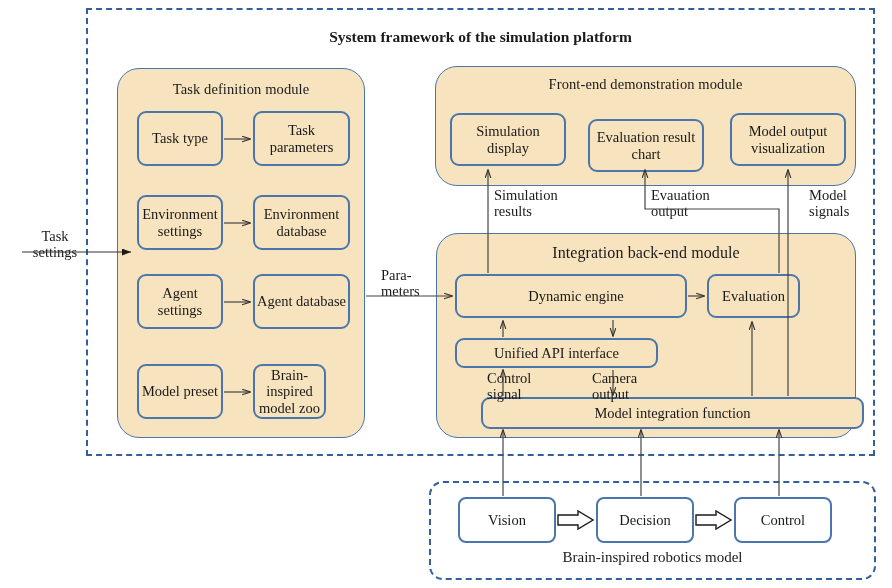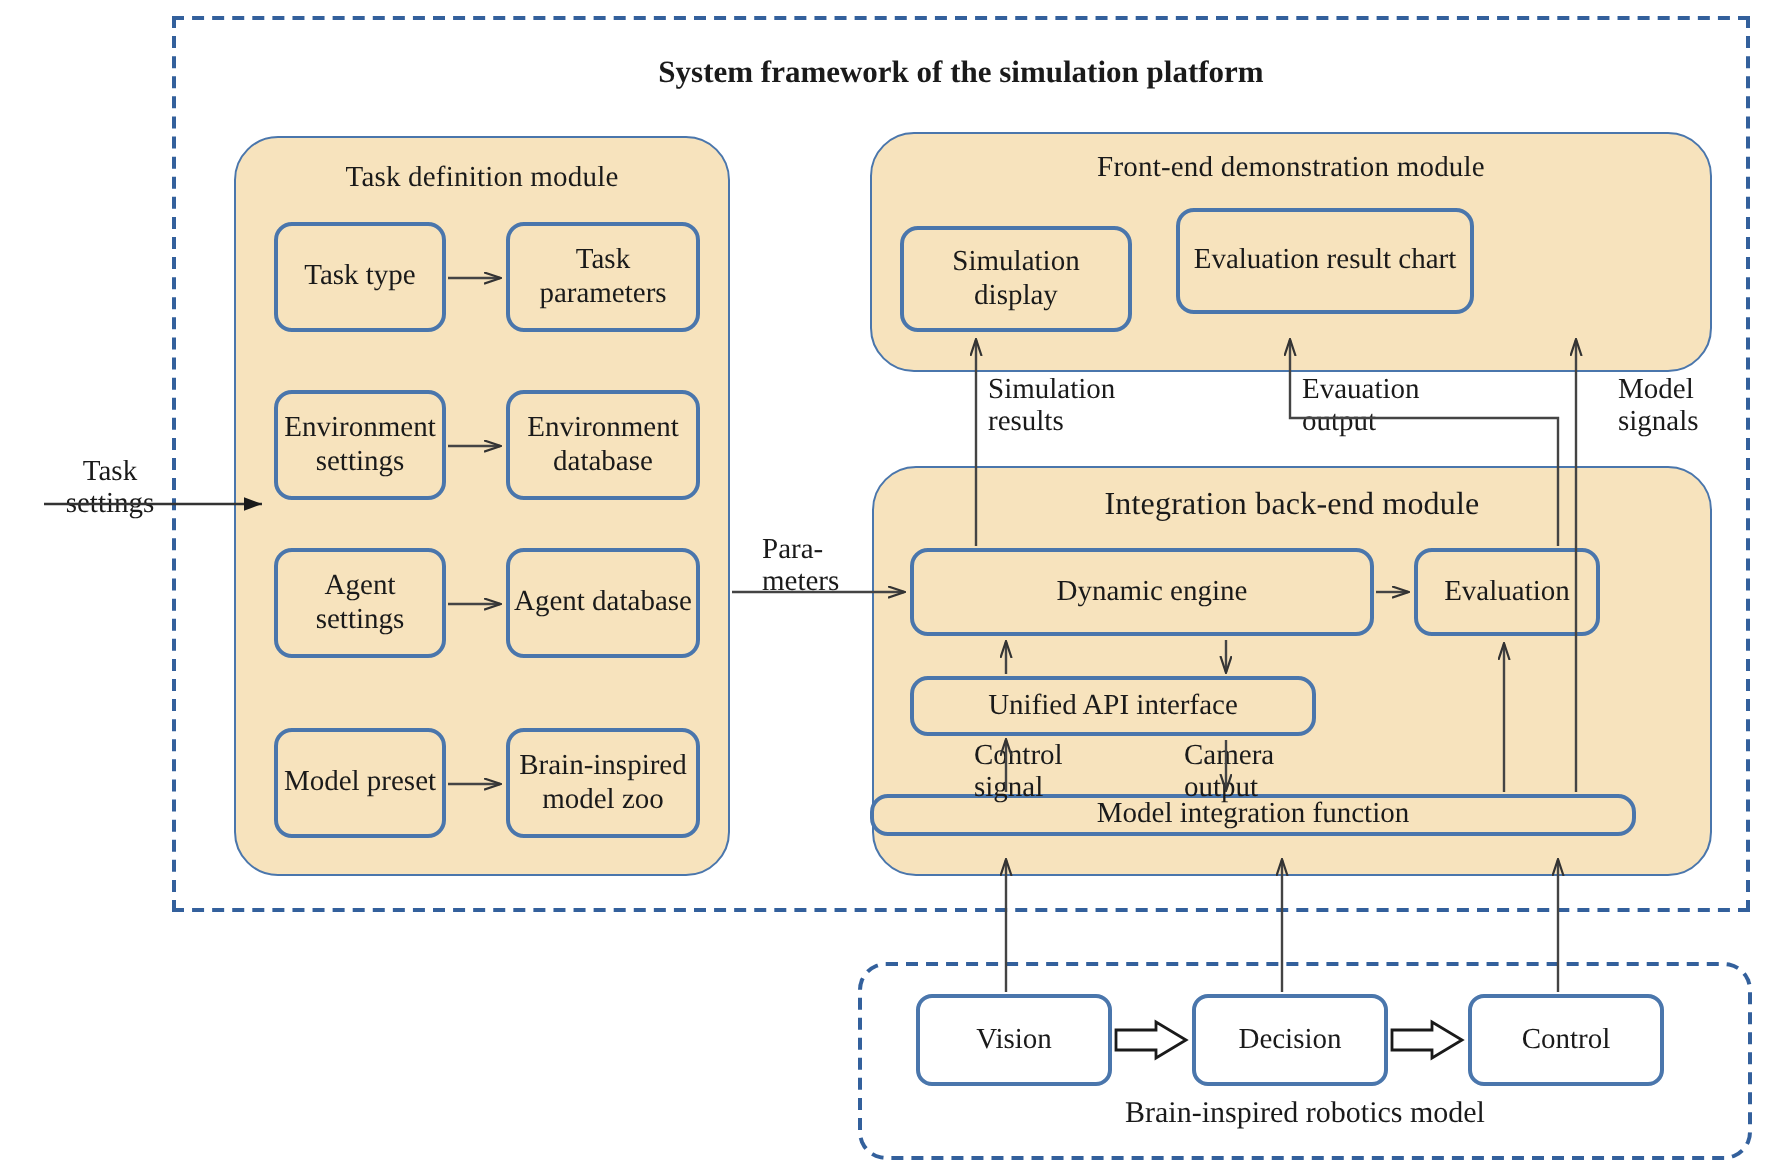--- a/index.html
+++ b/index.html
@@ -60,32 +60,32 @@
   .node.white{background:#ffffff;border-radius:8px;}
 
   
   #n-task-type{left:137px;top:111px;width:86px;height:55px;}
   #n-task-params{left:253px;top:111px;width:97px;height:55px;}
   #n-env-set{left:137px;top:195px;width:86px;height:55px;}
   #n-env-db{left:253px;top:195px;width:97px;height:55px;}
   #n-agent-set{left:137px;top:274px;width:86px;height:55px;}
   #n-agent-db{left:253px;top:274px;width:97px;height:55px;}
   #n-model-preset{left:137px;top:364px;width:86px;height:55px;}
-  #n-model-zoo{left:253px;top:364px;width:97px;height:55px;}
+  #n-model-zoo{left:253px;top:364px;width:73px;height:55px;}
 
   
   #n-sim-display{left:450px;top:113px;width:116px;height:53px;}
-  #n-eval-chart{left:588px;top:104px;width:149px;height:53px;}
+  #n-eval-chart{left:588px;top:119px;width:116px;height:53px;}
   #n-model-vis{left:730px;top:113px;width:116px;height:53px;}
 
   
   #n-dyn-engine{left:455px;top:274px;width:232px;height:44px;padding-left:12px;}
   #n-evaluation{left:707px;top:274px;width:93px;height:44px;}
   #n-api{left:455px;top:338px;width:203px;height:30px;}
-  #n-mif{left:435px;top:397px;width:383px;height:21px;}
+  #n-mif{left:481px;top:397px;width:383px;height:32px;}
 
   
   #n-vision{left:458px;top:497px;width:98px;height:46px;}
   #n-decision{left:596px;top:497px;width:98px;height:46px;}
   #n-motion{left:734px;top:497px;width:98px;height:46px;}
 
   
   .label{
     position:absolute;
     font-size:14.5px;
@@ -139,20 +139,22 @@
   <div class="node" id="n-model-zoo">Brain-inspired
 model zoo</div>
 
   <div class="panel" id="panel-frontend">
     <div class="panel-title">Front-end demonstration module</div>
   </div>
   <div class="node" id="n-sim-display">Simulation
 display</div>
   <div class="node" id="n-eval-chart">Evaluation
 result chart</div>
+  <div class="node" id="n-model-vis">Model output
+visualization</div>
 
   <div class="panel" id="panel-backend">
     <div class="panel-title">Integration back-end module</div>
   </div>
   <div class="node" id="n-dyn-engine">Dynamic engine</div>
   <div class="node" id="n-evaluation">Evaluation</div>
   <div class="node" id="n-api">Unified API interface</div>
   <div class="node" id="n-mif">Model integration function</div>
 
   <div class="dashed-box" id="robotics-frame"></div>

